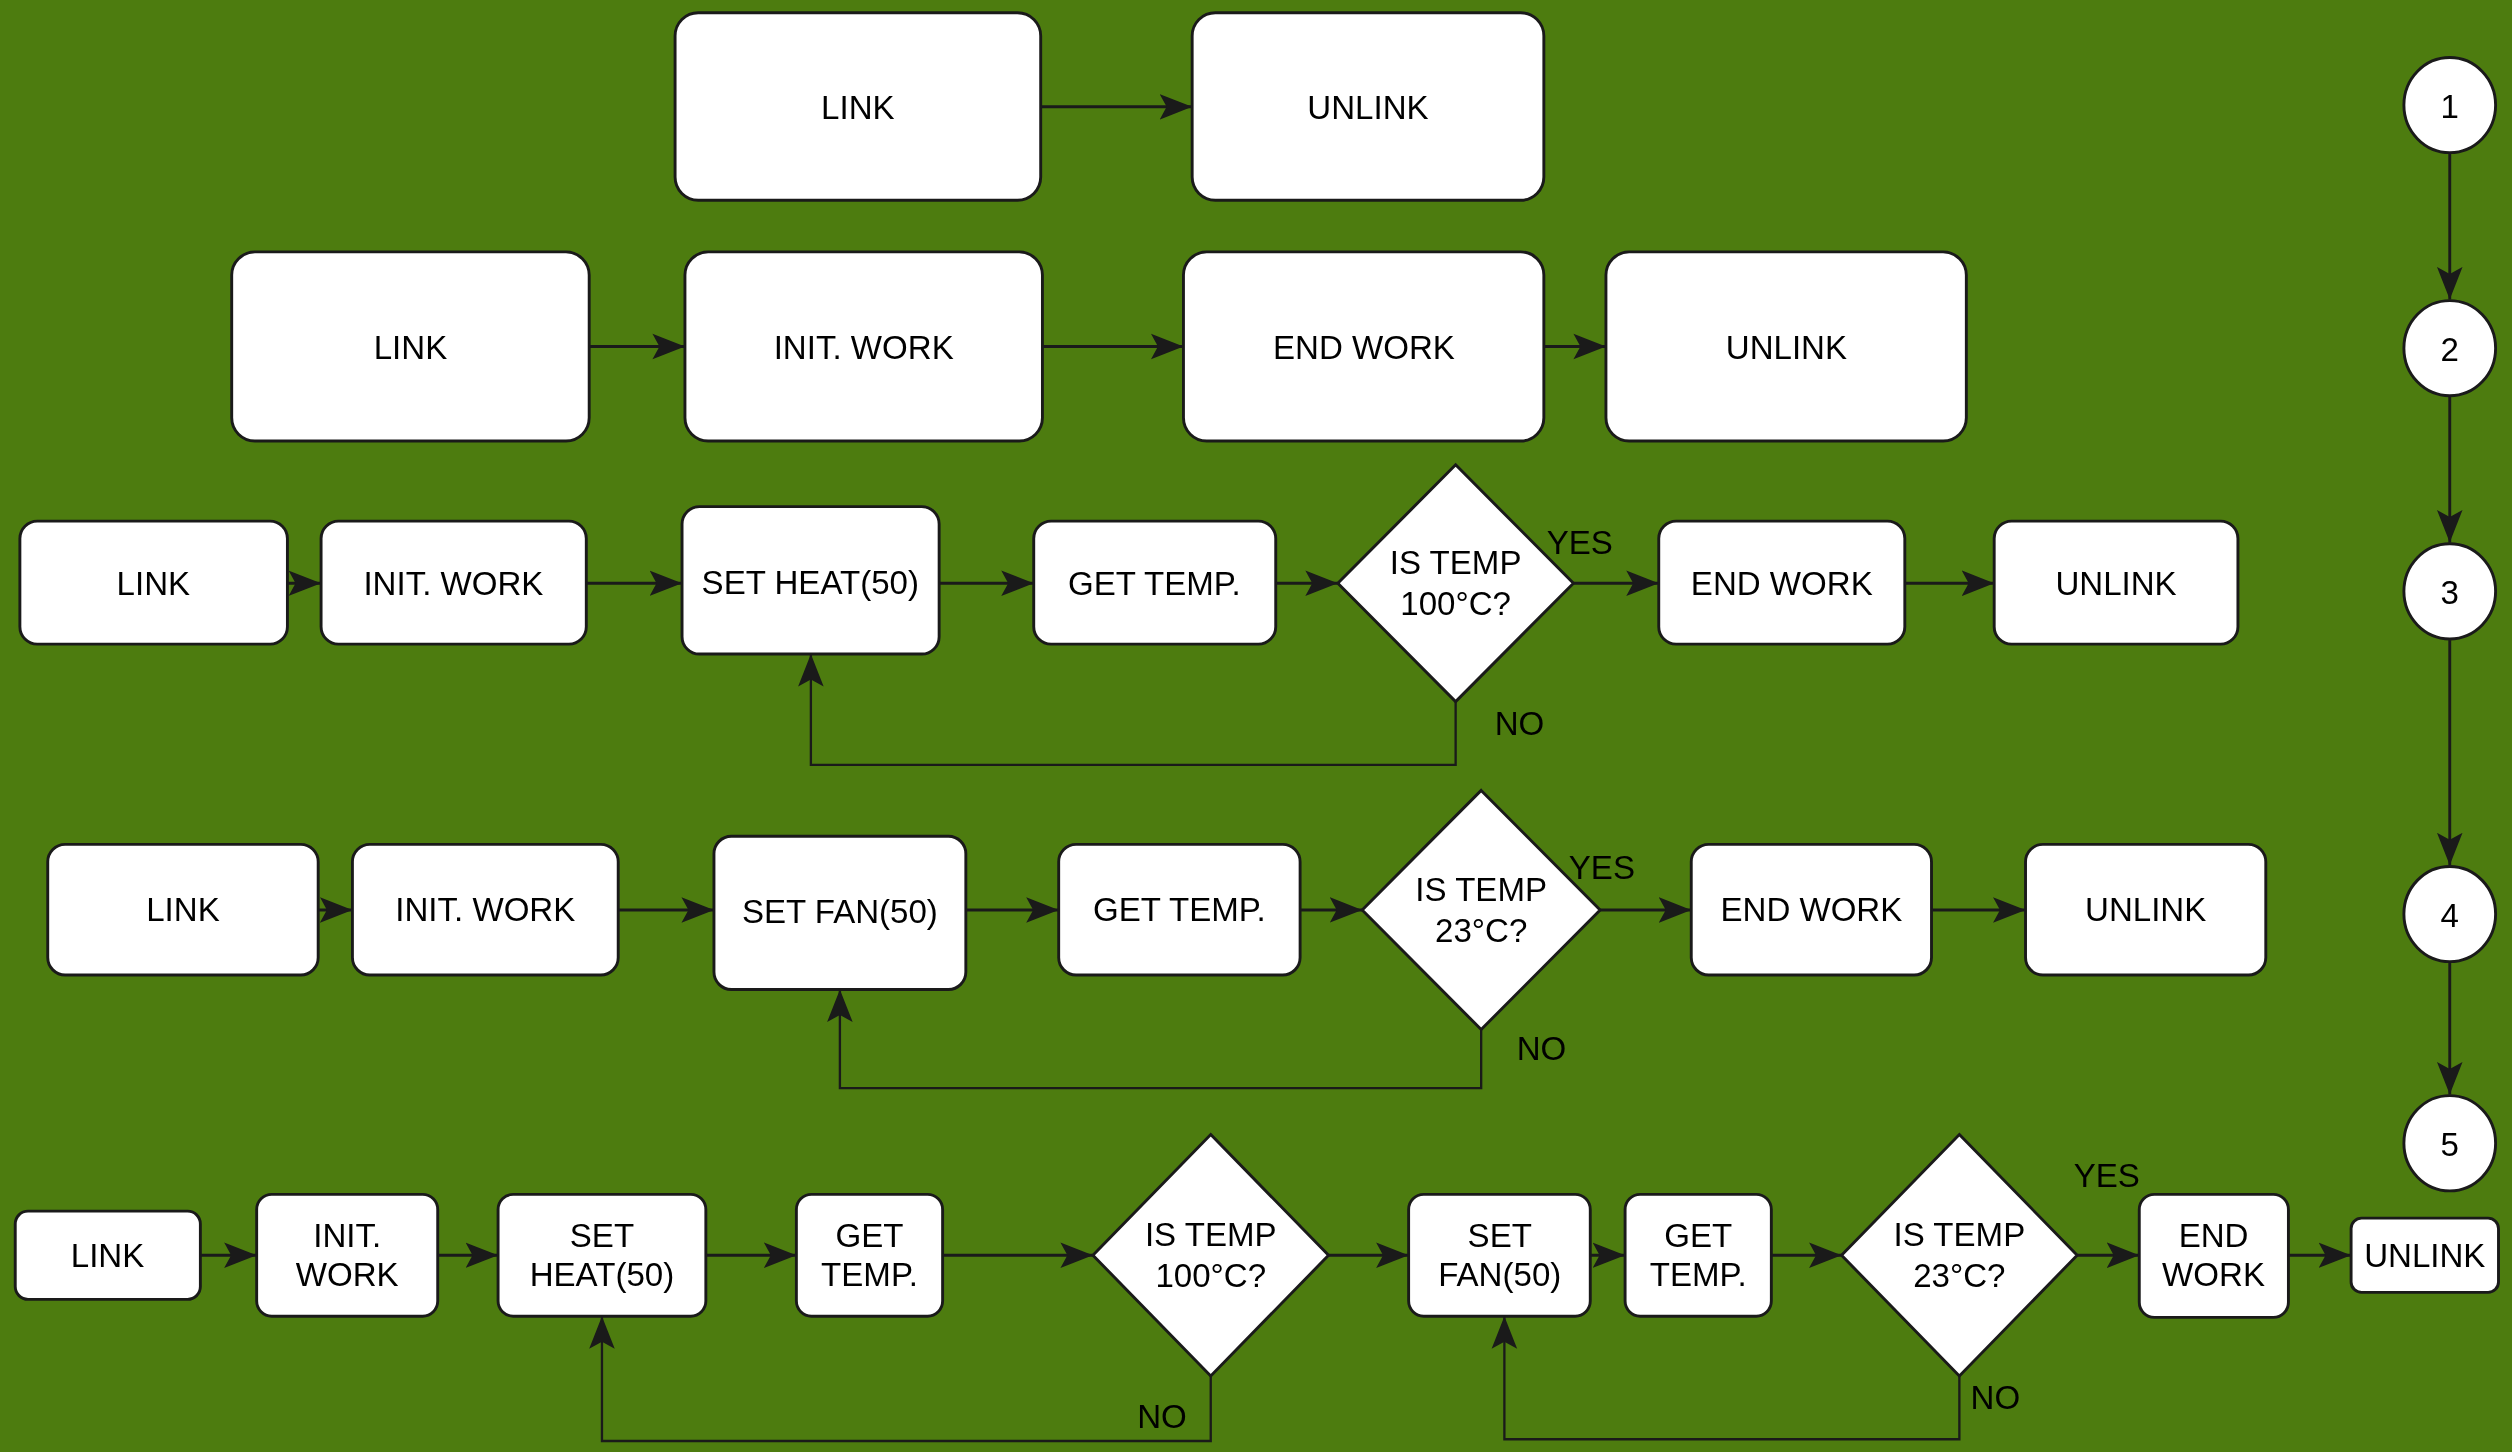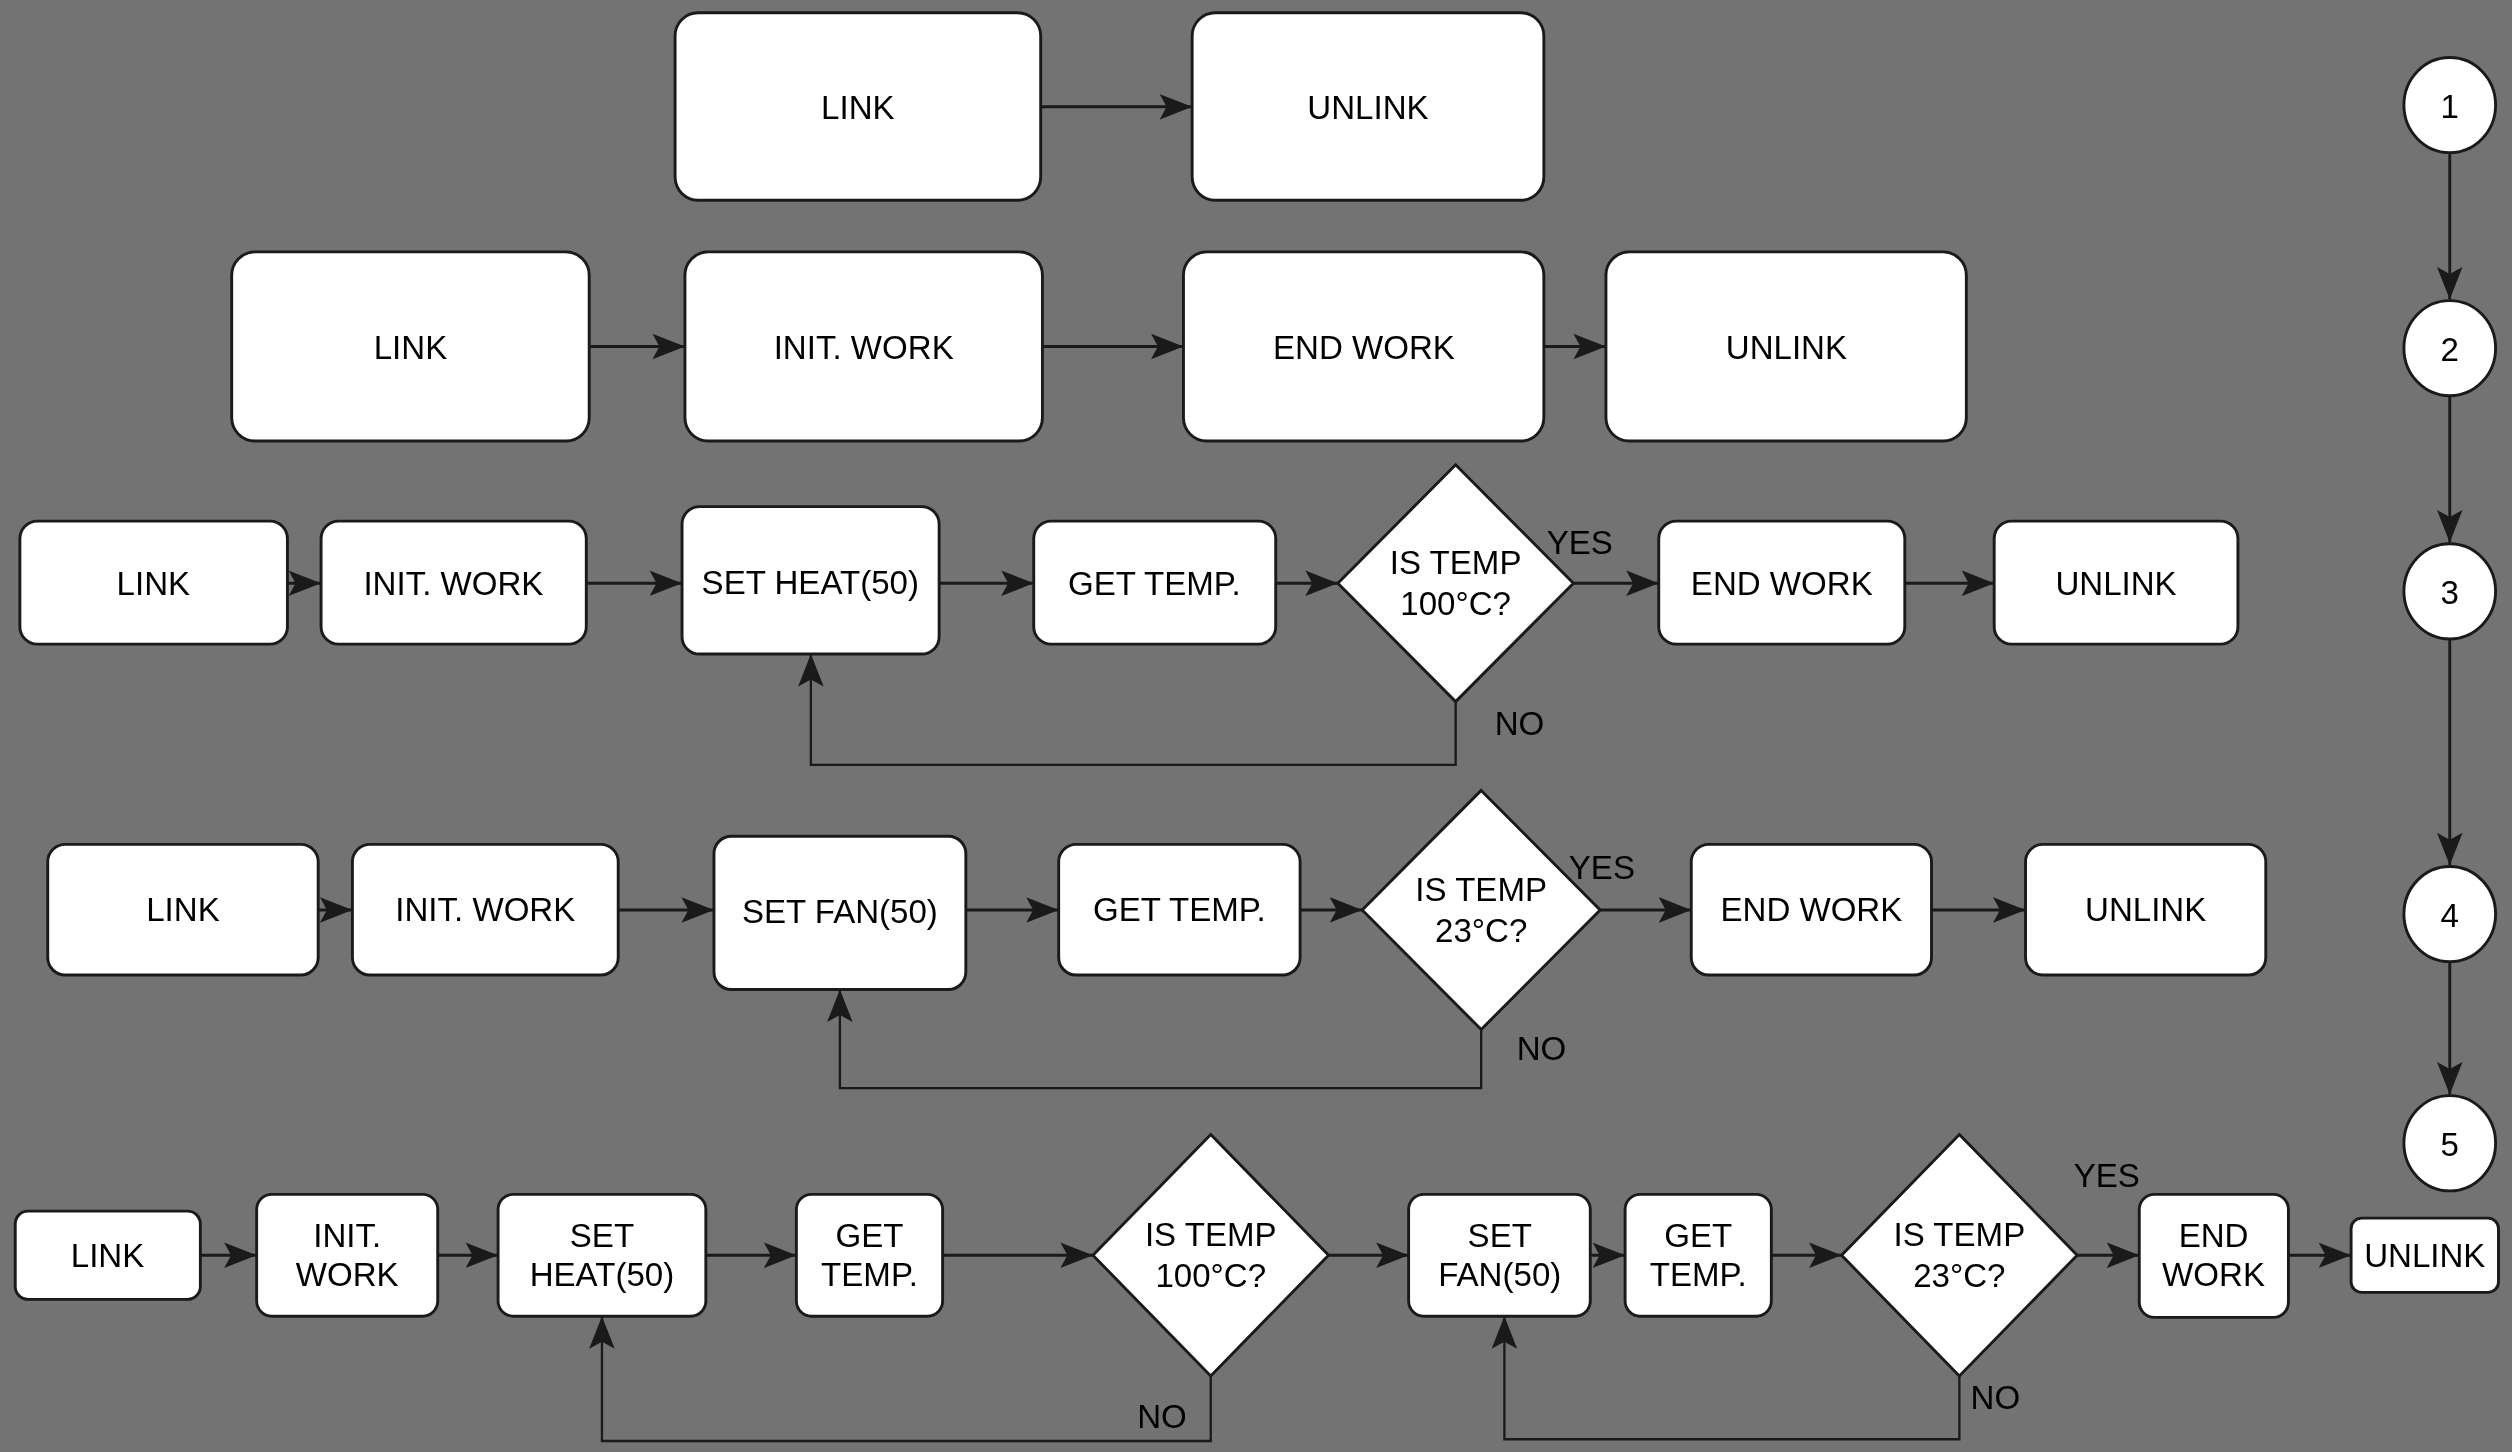--- a/index.html
+++ b/index.html
@@ -4,21 +4,21 @@
 <style>
   html, body {
     margin: 0;
     padding: 0;
     background: #ffffff;
   }
   .stage {
     position: relative;
     width: 2512px;
     height: 1452px;
-    background: #737373;
+    background: #4d7c0f;
     font-family: "Liberation Sans", sans-serif;
   }
   svg { display: block; }
   svg text {
     font-family: "Liberation Sans", sans-serif;
     font-size: 57px;
     fill: #000000;
     text-anchor: middle;
     dominant-baseline: central;
   }

